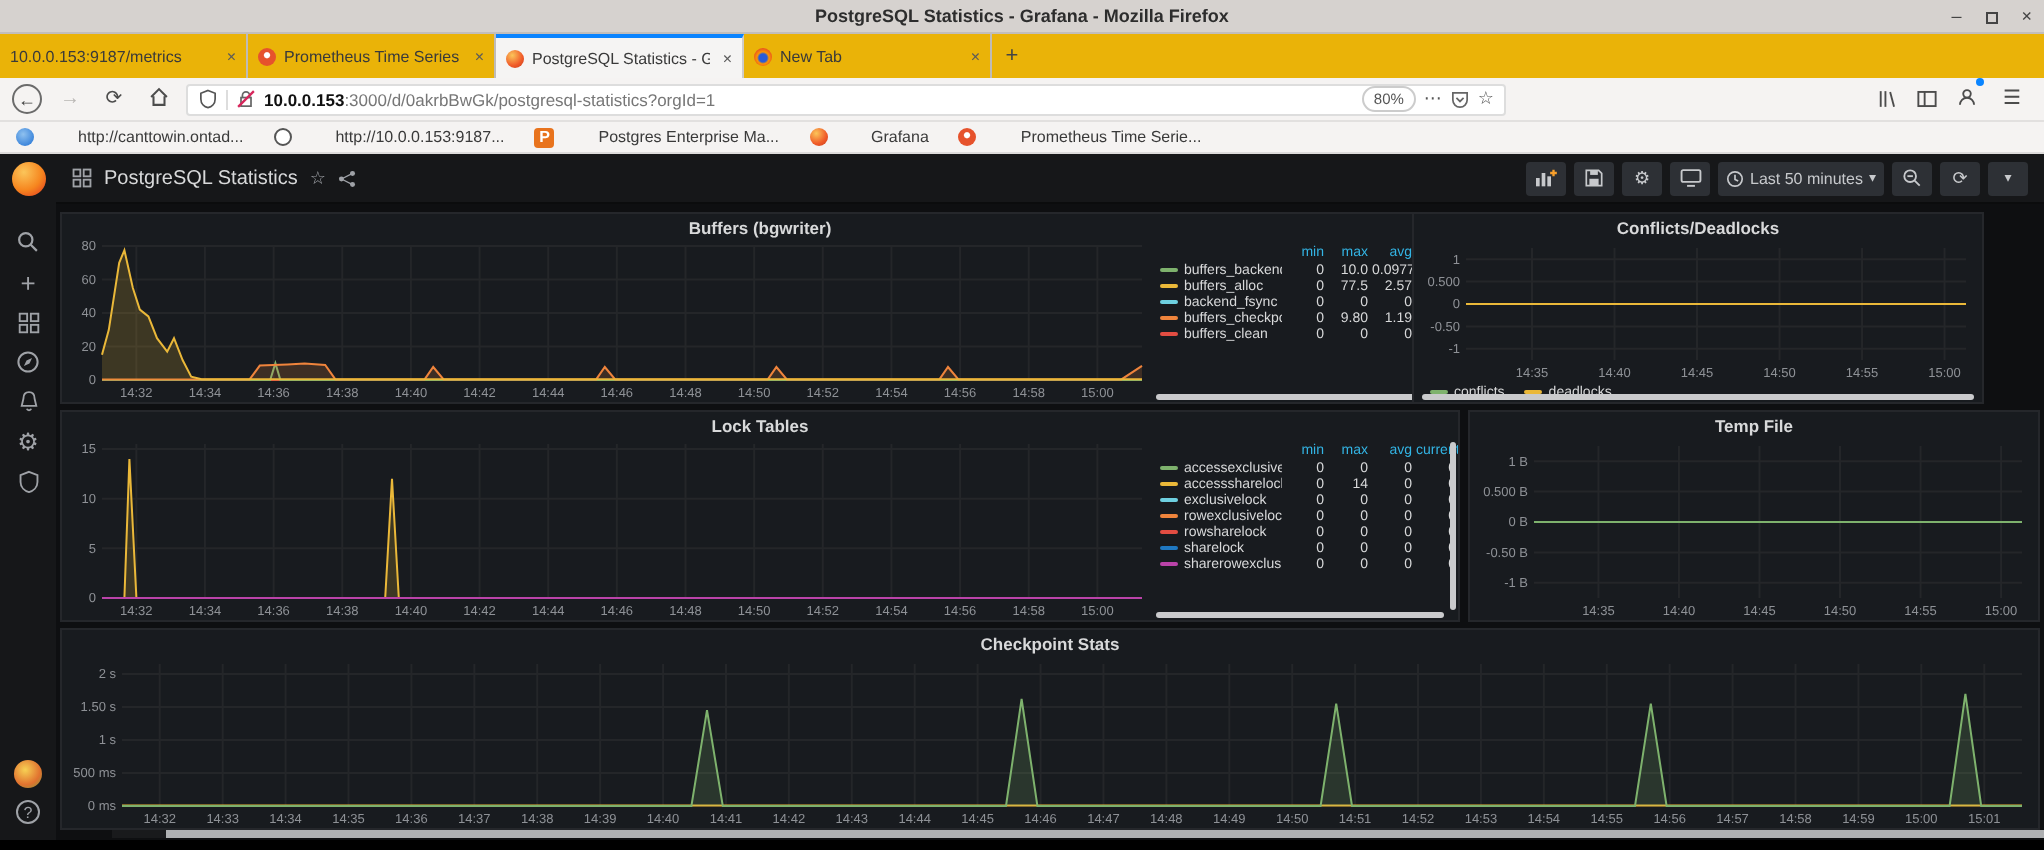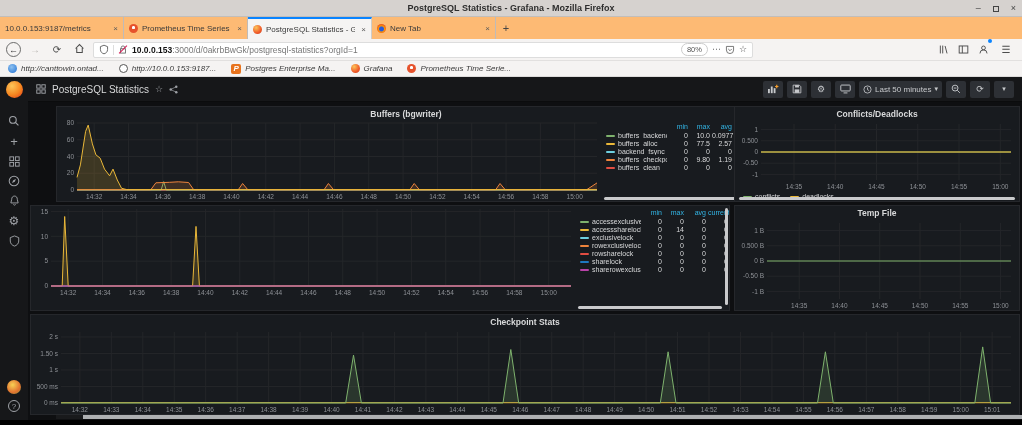--- a/index.html
+++ b/index.html
@@ -9,21 +9,21 @@
 
   
   .titlebar { height:17px; background:#d6d2cf; display:flex; align-items:center; position:relative;
     border-bottom:1px solid #c2bebb; }
   .titlebar .t-title { flex:1; text-align:center; font-size:9px; font-weight:bold; color:#2d2d2d; }
   .win-controls { position:absolute; right:6px; top:0; height:17px; display:flex; align-items:center; gap:12px;
     font-size:9px; color:#444; }
   .win-controls span { cursor:default; line-height:1; }
   .wc-max { display:inline-block; width:6px; height:6px; border:1px solid #444; }
 
-  .tabbar { height:22px; background:#fdba74; display:flex; align-items:stretch; }
+  .tabbar { height:22px; background:#eab308; display:flex; align-items:stretch; }
   .tab { width:124px; display:flex; align-items:center; gap:4px; padding:0 5px; font-size:8px; color:#3a3a3a;
     border-right:1px solid #bfbbb8; overflow:hidden; white-space:nowrap; position:relative; }
   .tab .tab-label { flex:1; overflow:hidden; text-overflow:clip; }
   .tab .tab-close { color:#5a5a5a; font-size:8px; padding-left:2px; }
   .tab.active { background:#f5f4f3; border-top:2px solid #0a84ff; border-right:1px solid #cfccc9;text-align:center; }
   .favicon { width:9px; height:9px; border-radius:50%; flex:0 0 auto; display:inline-block; }
   .fav-prometheus { background:radial-gradient(circle at 50% 40%, #fff 0 18%, #e6522c 26%); }
   .fav-grafana { background:radial-gradient(circle at 35% 30%, #fbc55a, #f05a28 60%, #c33c1e); }
   .fav-firefox { background:radial-gradient(circle at 50% 55%, #2b5bd7 0 30%, #ff9500 45%, #e8541f 72%, #b5121b); }
   .newtab-btn { width:20px; display:flex; align-items:center; justify-content:center; font-size:11px; color:#444; }
@@ -41,21 +41,21 @@
   .url-text { flex:1; font-size:8.5px; color:#777; overflow:hidden; white-space:nowrap; }
   .url-text b { color:#111; font-weight:bold;text-align:center; }
   .zoom-badge { font-size:7.5px; color:#555; border:1px solid #ccc; border-radius:7px; padding:0 5px; line-height:11px; }
   .url-ico { font-size:9px; color:#555; line-height:1; }
   .nav-right { display:flex; align-items:center; gap:9px; margin-left:auto; padding-right:2px; }
   .acct-wrap { position:relative; }
   .acct-dot { position:absolute; top:-2px; right:-3px; width:4px; height:4px; border-radius:50%; background:#0a84ff; }
 
   .bookmarksbar { height:16px; background:#f5f3f2; display:flex; align-items:center; gap:15px; padding:0 8px;
     border-bottom:1px solid #dddbda; font-size:8px; color:#3a3a3a; }
-  .bm { display:flex; align-items:center; gap:4px; white-space:nowrap;font-style:italic; }
+  .bm { display:flex; align-items:center; gap:22px; white-space:nowrap; }
   .bm-ico { width:9px; height:9px; border-radius:50%; display:inline-block; }
   .bm-globe-blue { background:radial-gradient(circle at 40% 35%, #8fc1ef, #1d6fd4); }
   .bm-globe { background:#fff; border:1px solid #555; position:relative; }
   .bm-pg { width:10px; height:10px; border-radius:2px; background:#e8731d; color:#fff; font-size:8px; font-weight:bold;
     display:flex; align-items:center; justify-content:center; line-height:1; }
 
   
   .browser-content { height:343px; background:#0e0f11; display:flex; position:relative; }
   .gf-sidebar { width:28px; background:#161719; display:flex; flex-direction:column; align-items:center; flex:0 0 28px; }
   .gf-logo { width:17px; height:17px; border-radius:50%; margin:4px 0 14px 0;
@@ -321,21 +321,21 @@
           </span>
           <span class="hd-btn">⟳</span>
           <span class="hd-btn">
               <span class="hd-caret">▾</span>
             </span>
         </div>
       </div>
 
       <div class="dashboard">
 
-        <div class="panel" style="left:2px; top:4px; width:700px; height:96px;margin-left:26px;">
+        <div class="panel" style="left:2px; top:4px; width:700px; height:96px;">
           <div class="panel-title">Buffers (bgwriter)</div>
           <div class="panel-body">
             <div class="chart">
                 <svg width="544" height="81">
                   <line x1="37.161716171617186" y1="3" x2="37.161716171617186" y2="70" stroke="#242629" stroke-width="1"></line>
                   <text x="37.161716171617186" y="78.5" text-anchor="middle" fill="#8e9196" font-size="6.5">14:32</text>
                   <line x1="71.48514851485156" y1="3" x2="71.48514851485156" y2="70" stroke="#242629" stroke-width="1"></line>
                   <text x="71.48514851485156" y="78.5" text-anchor="middle" fill="#8e9196" font-size="6.5">14:34</text>
                   <line x1="105.80858085808593" y1="3" x2="105.80858085808593" y2="70" stroke="#242629" stroke-width="1"></line>
                   <text x="105.80858085808593" y="78.5" text-anchor="middle" fill="#8e9196" font-size="6.5">14:36</text>
@@ -435,21 +435,21 @@
                       <td>0</td>
                     </tr>
                   </tbody>
                 </table>
                 <div class="vsb"></div>
                 <div class="hsb"></div>
               </div>
           </div>
         </div>
 
-        <div class="panel" style="left:706px; top:4px; width:286px; height:96px;">
+        <div class="panel" style="left:678px; top:4px; width:286px; height:96px;">
           <div class="panel-title">Conflicts/Deadlocks</div>
           <div class="panel-body" style="flex-direction:column;">
             <div class="chart">
                 <svg width="284" height="71">
                   <line x1="59.003300330033056" y1="4" x2="59.003300330033056" y2="60" stroke="#242629" stroke-width="1"></line>
                   <text x="59.003300330033056" y="68.5" text-anchor="middle" fill="#8e9196" font-size="6.5">14:35</text>
                   <line x1="100.25742574257437" y1="4" x2="100.25742574257437" y2="60" stroke="#242629" stroke-width="1"></line>
                   <text x="100.25742574257437" y="68.5" text-anchor="middle" fill="#8e9196" font-size="6.5">14:40</text>
                   <line x1="141.51155115511568" y1="4" x2="141.51155115511568" y2="60" stroke="#242629" stroke-width="1"></line>
                   <text x="141.51155115511568" y="68.5" text-anchor="middle" fill="#8e9196" font-size="6.5">14:45</text>
@@ -475,20 +475,21 @@
               </div>
             <div class="inline-legend">
                 <span class="il-item"><span class="sw" style="background:#7EB26D"></span>conflicts</span>
                 <span class="il-item"><span class="sw" style="background:#EAB839"></span>deadlocks</span>
               </div>
           </div>
           <div class="panel-hsb"></div>
         </div>
 
         <div class="panel" style="left:2px; top:103px; width:700px; height:106px;">
+          <div class="panel-title">Lock Tables</div>
           <div class="panel-body">
             <div class="chart">
                 <svg width="544" height="91">
                   <line x1="37.161716171617186" y1="3" x2="37.161716171617186" y2="80" stroke="#242629" stroke-width="1"></line>
                   <text x="37.161716171617186" y="88.5" text-anchor="middle" fill="#8e9196" font-size="6.5">14:32</text>
                   <line x1="71.48514851485156" y1="3" x2="71.48514851485156" y2="80" stroke="#242629" stroke-width="1"></line>
                   <text x="71.48514851485156" y="88.5" text-anchor="middle" fill="#8e9196" font-size="6.5">14:34</text>
                   <line x1="105.80858085808593" y1="3" x2="105.80858085808593" y2="80" stroke="#242629" stroke-width="1"></line>
                   <text x="105.80858085808593" y="88.5" text-anchor="middle" fill="#8e9196" font-size="6.5">14:36</text>
                   <line x1="140.13201320132032" y1="3" x2="140.13201320132032" y2="80" stroke="#242629" stroke-width="1"></line>

